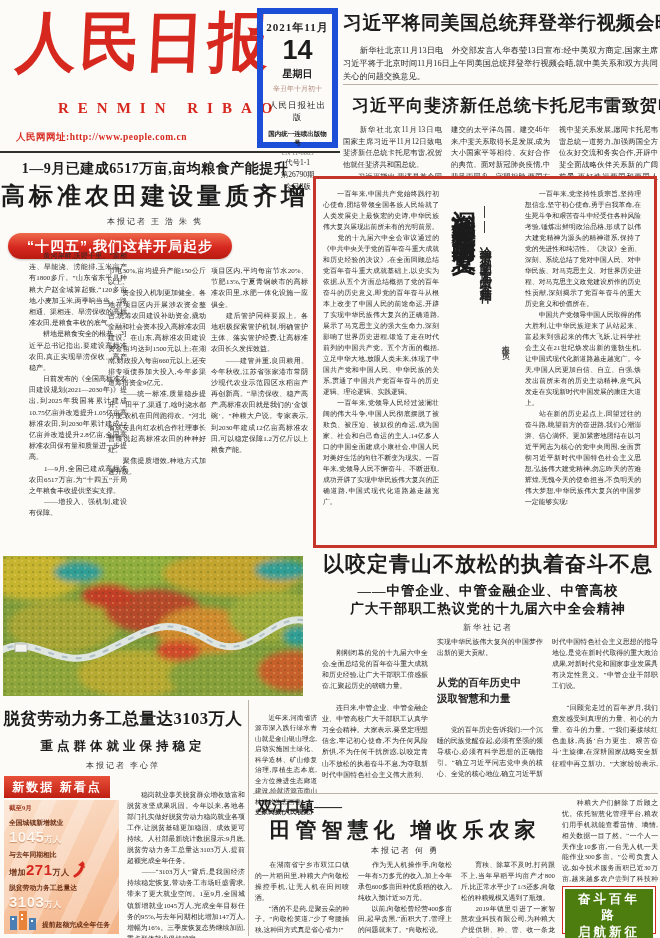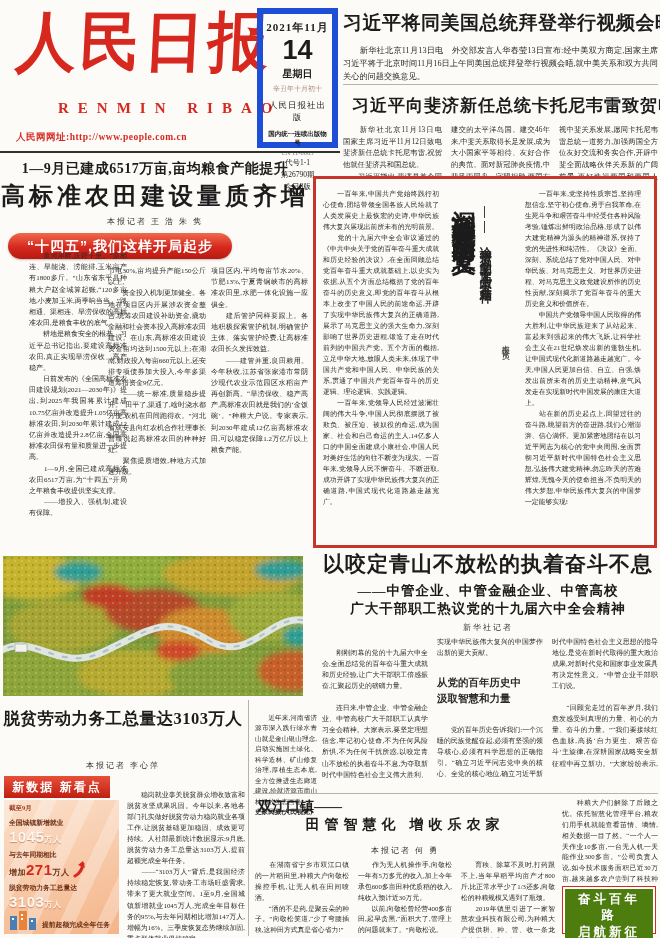--- a/index.html
+++ b/index.html
@@ -55,21 +55,21 @@
       linear-gradient(160deg,#fbe0cb,#f4b488);padding:4px 5px;box-sizing:border-box;}
   .inf-asof{font-size:6.5px;color:#a03a22;font-weight:bold;}
   .inf-label{font-size:6.8px;color:#703318;font-weight:bold;margin-top:5px;}
   .inf-big{font-size:15px;font-weight:900;color:#fef7ef;text-shadow:0 1px 1px rgba(170,80,30,.55);
            font-family:"Liberation Sans",sans-serif;letter-spacing:.5px;}
   .inf-unit{font-size:8px;}
   .inf-red{color:#d6281f;text-shadow:none;}
   .inf-note{font-size:6.8px;color:#703318;font-weight:900;margin-top:5px;}
   
   .kicker-g{font-size:14px;font-weight:900;}
-  .hl-g{font-size:14px;font-weight:900;text-align:center;letter-spacing:5px;font-family:"Liberation Sans",sans-serif;}
+  .hl-g{font-size:21px;font-weight:900;text-align:center;letter-spacing:5px;font-family:"Liberation Sans",sans-serif;}
   
   .fbadge{border:1.5px solid #d6281f;padding:2px;box-sizing:border-box;background:#fff;}
   .fbadge-red{background:#4d7c0f;color:#fff;font-weight:900;font-size:12.5px;text-align:center;
               letter-spacing:3px;line-height:1.3;padding:2px 12px;font-family:"Liberation Sans",sans-serif;}
   .fbadge-sub{color:#d6281f;font-weight:900;font-size:10px;text-align:center;letter-spacing:4px;padding-top:2px;}
   .capcol{font-size:6.6px;line-height:1.6;white-space:pre-line;color:#2a2a2a;}
   .credit{font-weight:bold;}
 </style>
 </head>
 <body>
@@ -194,20 +194,21 @@
       <div style="white-space:pre-line;">　　党的百年历史告诉我们:一个沉睡的民族觉醒奋起,必须有坚强的领导核心,必须有科学思想的正确指引。“确立习近平同志党中央的核心、全党的核心地位,确立习近平新时代中国特色社会主义思想的指导地位,是党在新时代取得的重大政治成果,对新时代党和国家事业发展具有决定性意义。”中管企业干部职工们说。</div>
       <div style="white-space:pre-line;">　　“回顾党走过的百年岁月,我们愈发感受到真理的力量、初心的力量、奋斗的力量。”“我们要接续红色血脉,高扬‘自力更生、艰苦奋斗’主旋律,在深耕国家战略安全新征程中再立新功。”大家纷纷表示,要以史为鉴、开创未来,埋头苦干、勇毅前行。</div>
       
     </div>
   </div>
 
   <div class="abs rule" style="left:253px;top:793px;width:405px;height:1px;"></div>
   <div class="abs rule" style="left:248px;top:700px;width:1px;height:236px;"></div>
 
   <div class="abs hl-f" style="left:0;top:708px;width:246px;">脱贫劳动力务工总量达3103万人</div>
+  <div class="abs sub-f" style="left:0;top:738px;width:246px;">重点群体就业保持稳定</div>
   <div class="abs byline" style="left:0;top:760px;width:246px;">本报记者 李心萍</div>
 
   <div class="abs" style="left:4px;top:776px;width:115px;height:158px;">
     <div class="badge-nd" style="width:106px;">新数据 新看点</div>
     <div class="info-panel" style="width:115px;height:134px;margin-top:2px;">
       <div class="inf-asof">截至9月</div>
       <div class="inf-label">全国城镇新增就业</div>
       <div class="inf-big">
         <span>1045</span><span class="inf-unit">万人</span>
       </div>

